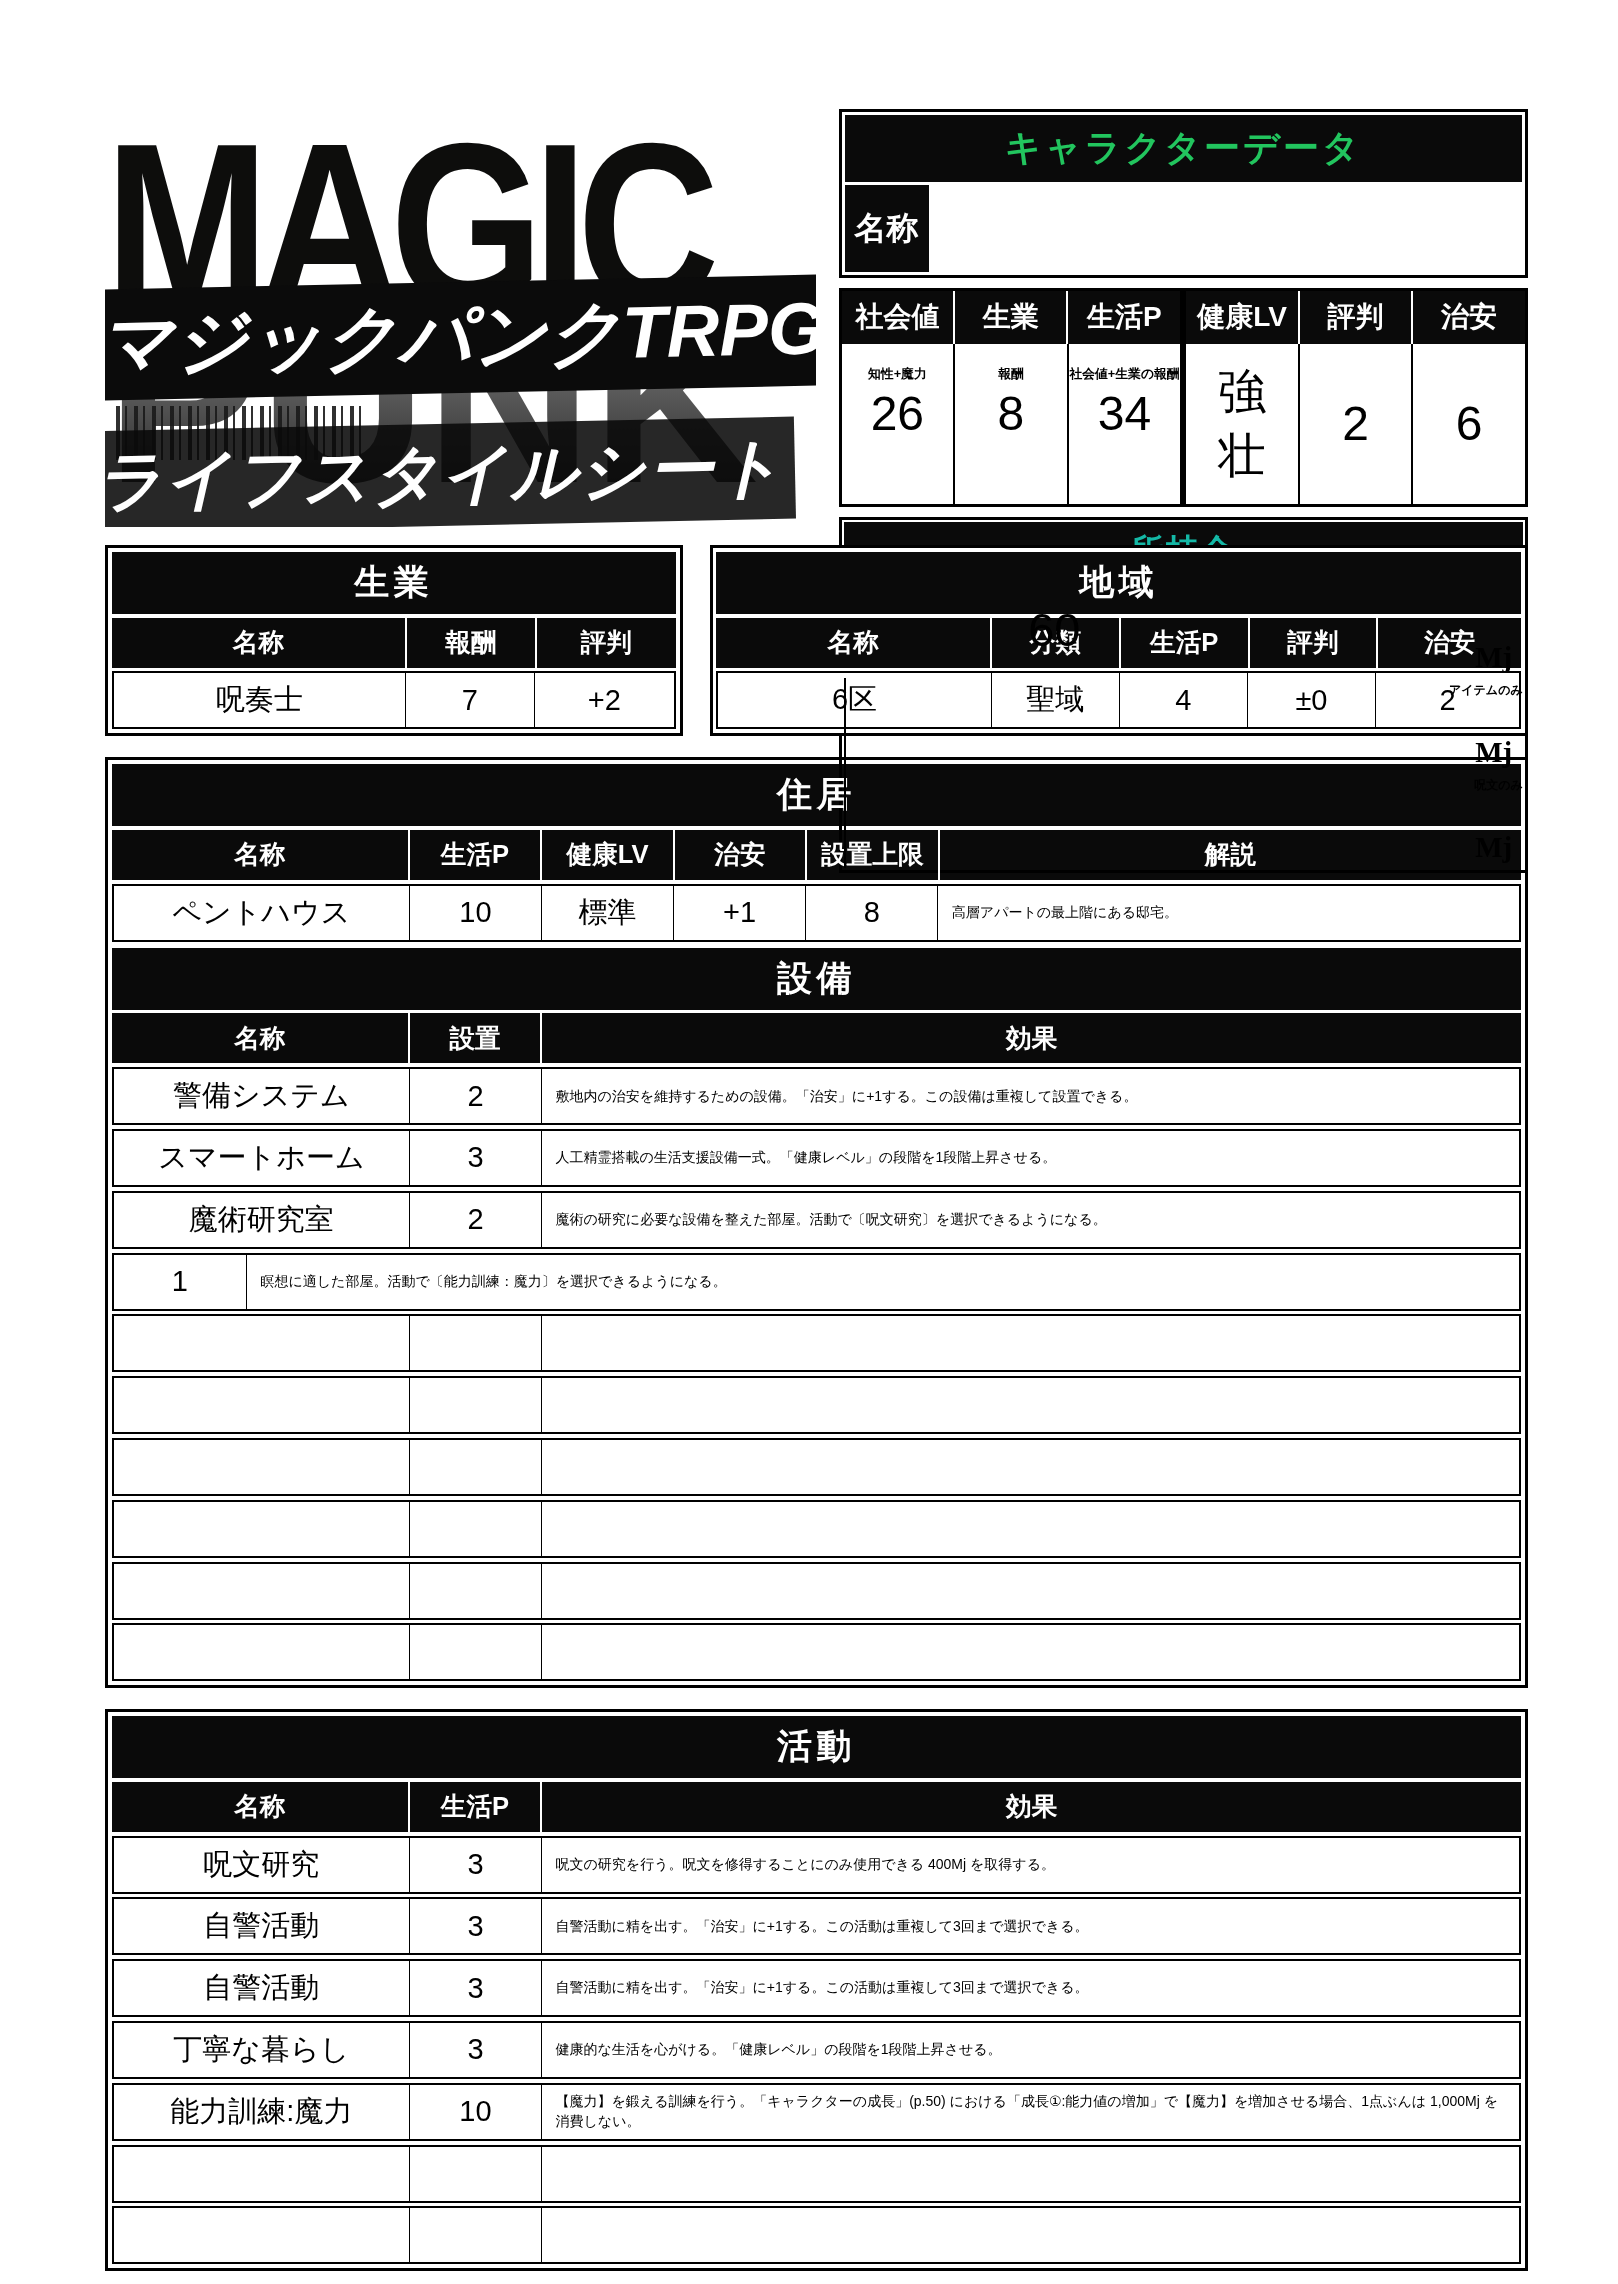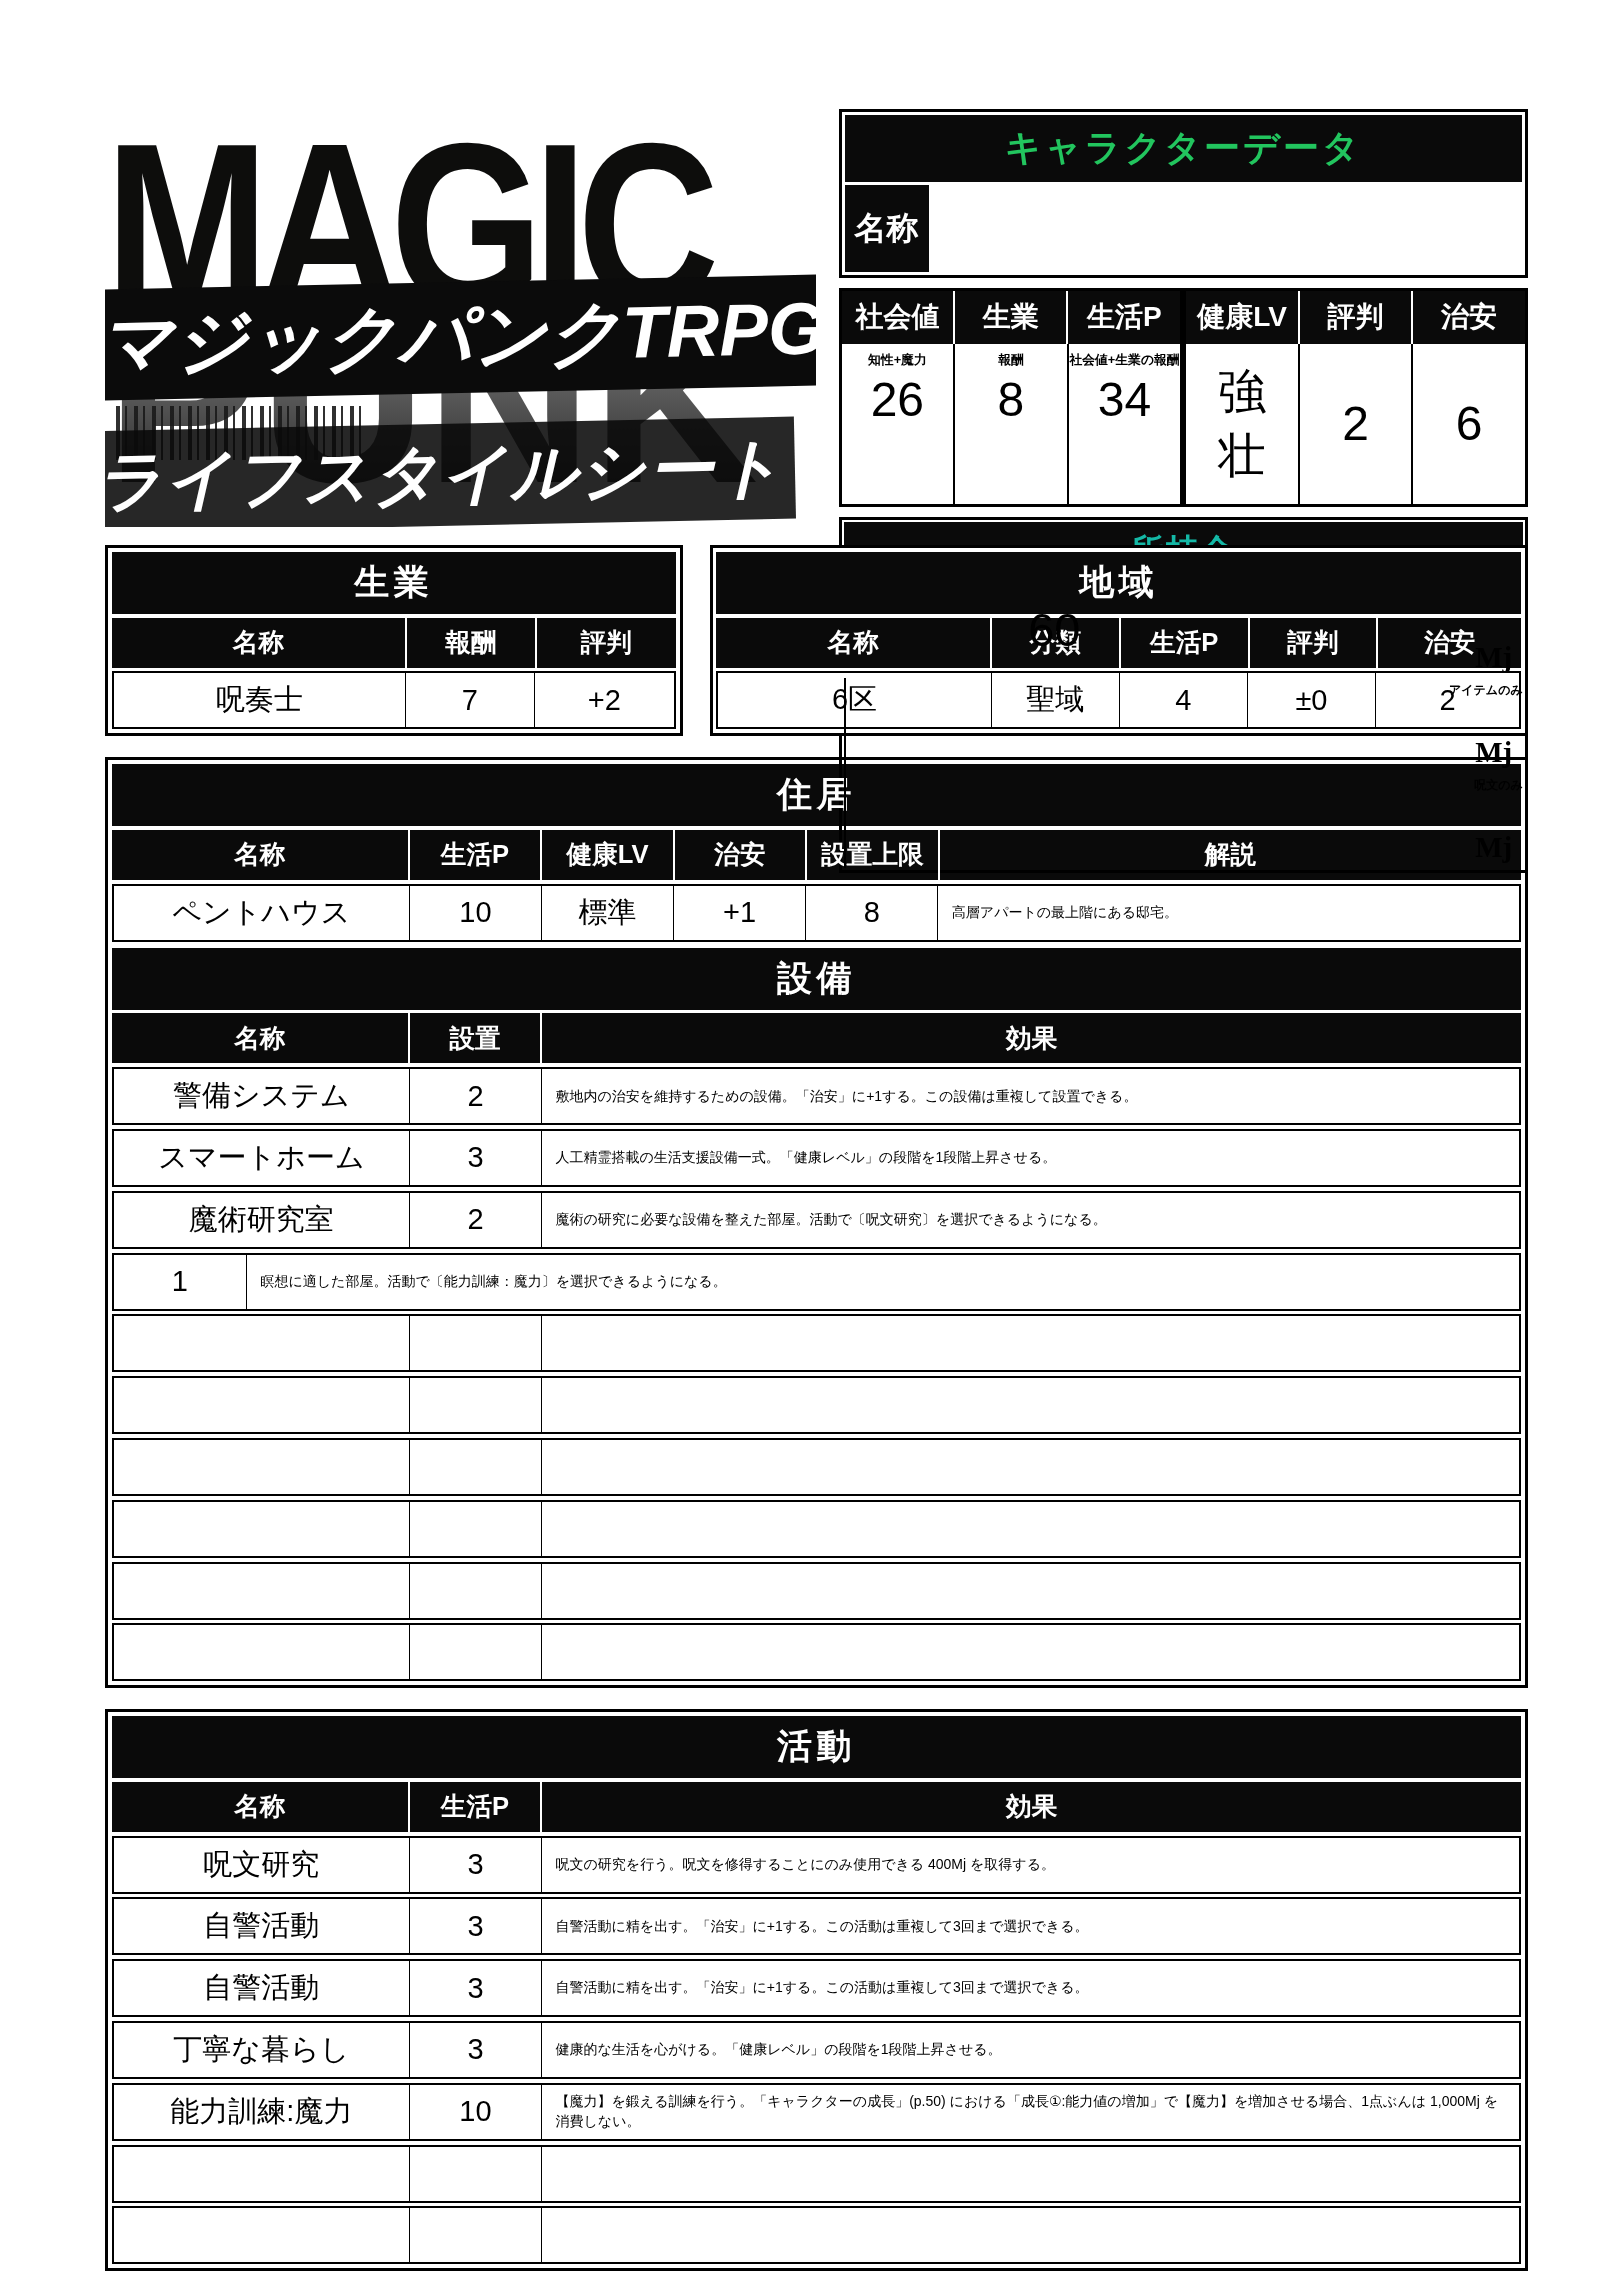--- a/index.html
+++ b/index.html
@@ -45,21 +45,21 @@
   .cd-name-label { background:#0a0a0a; color:#fff; width:84px; flex:none; display:flex; align-items:center; justify-content:center; font-size:32px; font-weight:bold; }
   .cd-name-field { flex:1; min-height:87px; background:#fff; }
 
   .cd-stats { display:flex; gap:0;justify-content:flex-end; }
   .stat-group { flex:1; border:3px solid #000; display:flex; }
   .stat { flex:1; display:flex; flex-direction:column; }
   .stat:not(:first-child) { border-left:2.3px solid #000; }
   .stat-h { background:#0a0a0a; color:#fff; text-align:center; font-weight:bold; font-size:28px; padding:7.5px 0; }
   .stat:not(:first-child) .stat-h { margin-left:-2.3px; border-left:2.3px solid #fff; }
   .stat-b { flex:1; min-height:90px; position:relative; }
-  .stat-sub { text-align:center; font-size:12.8px; font-weight:bold; padding-top:8px; white-space:nowrap; overflow:hidden; }
+  .stat-sub { text-align:center; font-size:12.8px; font-weight:bold; padding-top:22px; white-space:nowrap; overflow:hidden; }
   .stat-v { text-align:center; font-size:48px; margin-top:3px; }
   .stat-group.right .stat-b { display:flex; align-items:center; justify-content:center; }
   .stat-group.right .stat-v { margin:16px; }
 
   .money { border:3px solid #000; padding:2.3px; }
   .money-title { background:#0a0a0a; color:#14b8a6; text-align:center; font-weight:bold; font-size:33px; padding:6.8px 0; letter-spacing:2.3px; }
   .money-cells { display:flex; margin-top:2.3px;flex-direction:column; }
   .money-cell { flex:1; position:relative; min-height:95px; }
   .money-cell:not(:first-child) { border-left:2.3px solid #000; }
   .mc-sub { text-align:right; font-weight:bold; font-size:12px; padding-top:4.5px; }

